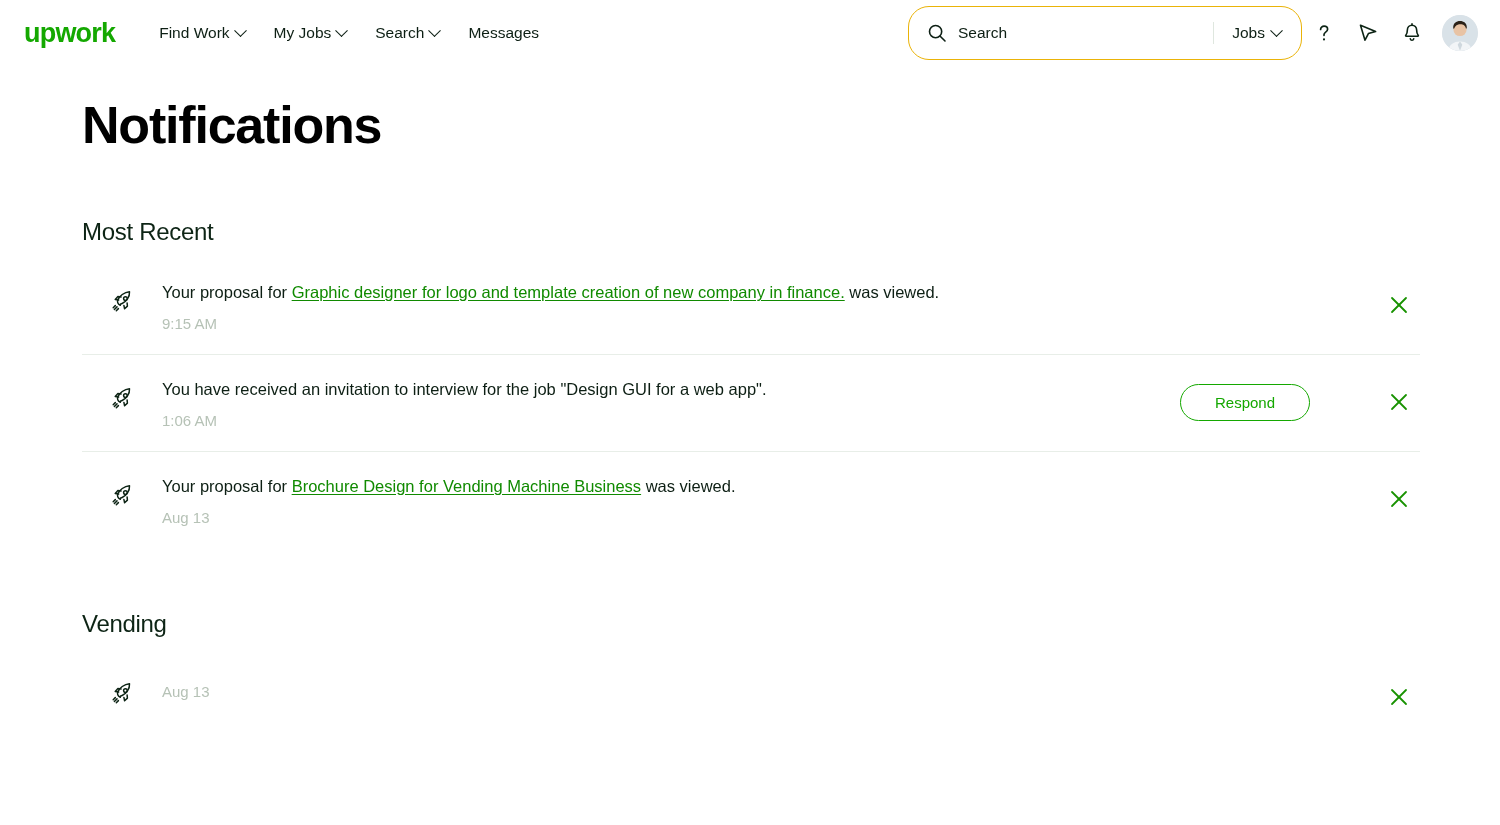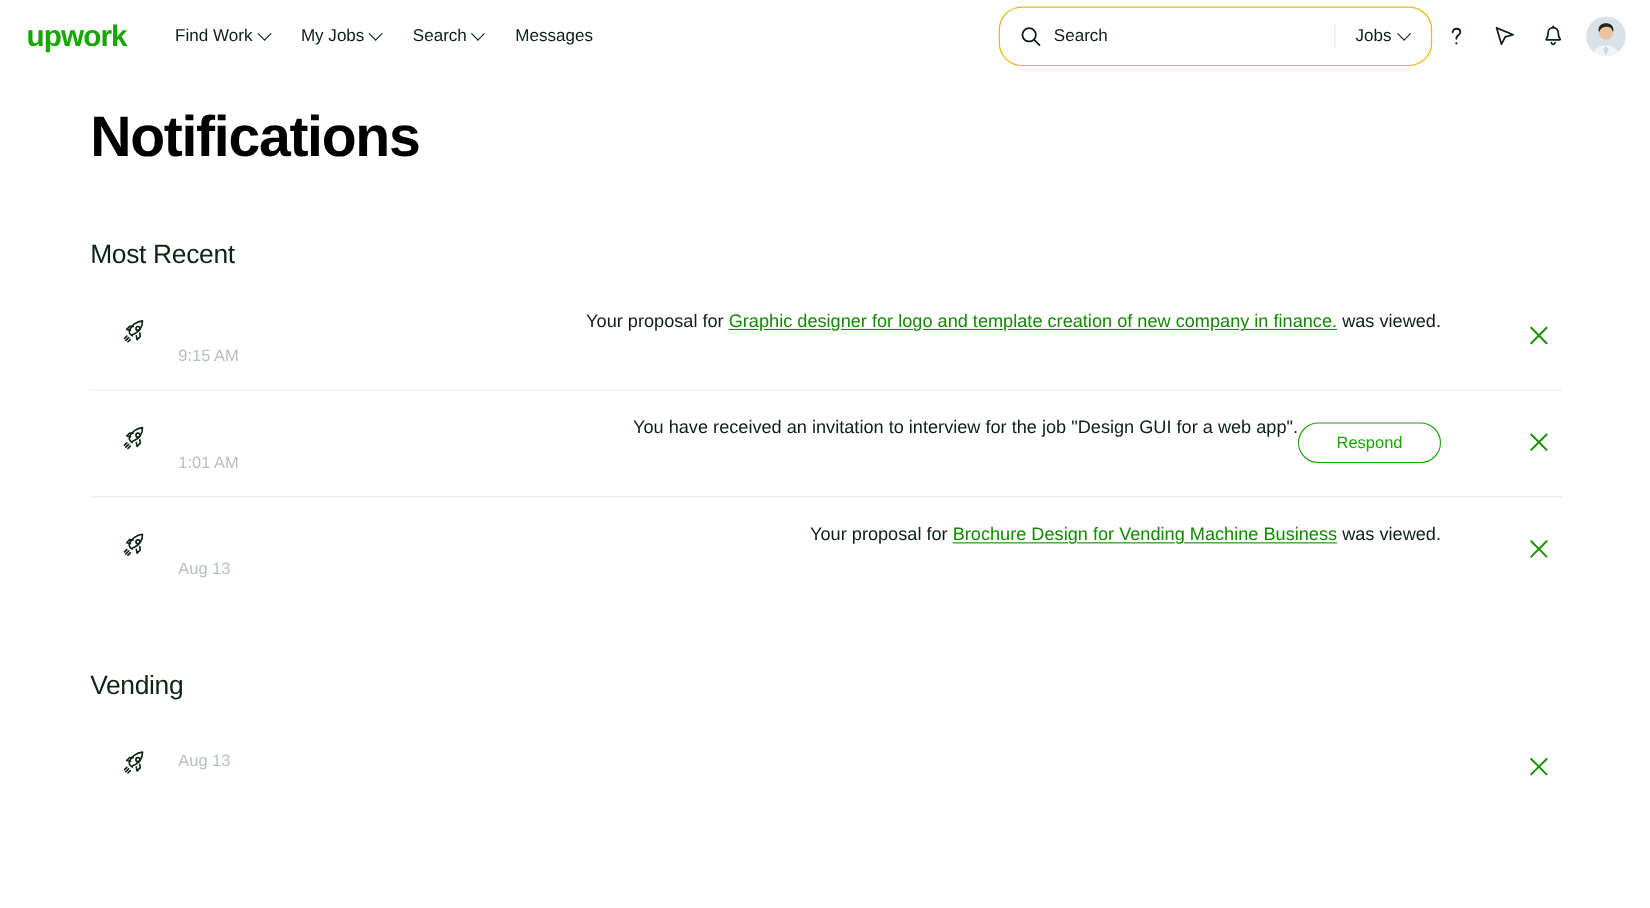--- a/index.html
+++ b/index.html
@@ -157,21 +157,20 @@
   }
   .notif-body {
     margin-left: 58px;
     flex: 1;
     padding-top: 1px;
   }
   .notif-text {
     font-size: 16.5px;
     color: #0d1f14;
     line-height: 1.45;
-    text-align: right;
   }
   .notif-link {
     color: #108a00;
     text-decoration: underline;
     text-underline-offset: 2px;
     cursor: pointer;
   }
   .notif-time {
     margin-top: 10px;
     font-size: 15px;
@@ -336,21 +335,21 @@
                 <path d="M14.9 18.4 L15.6 21.8 l2.8-2.7 -.3-3.2"></path>
                 <circle cx="16.4" cy="11.6" r="1.8"></circle>
                 <path d="M8.0 19.9 L5.4 22.5"></path>
                 <path d="M6.3 18.6 L4.2 20.7"></path>
                 <path d="M9.4 21.6 L7.3 23.7"></path>
               </g>
             </svg>
           </div>
           <div class="notif-body">
             <div class="notif-text"><span>You have received an invitation to interview for the job "Design GUI for a web app".</span></div>
-            <div class="notif-time">1:01 AM</div>
+            <div class="notif-time">1:06 AM</div>
           </div>
           <div class="notif-actions">
             <button class="respond-btn">Respond</button>
             <div class="dismiss-btn">
               <svg width="24" height="24" viewBox="0 0 24 24">
                 <line x1="5" y1="5" x2="19" y2="19" stroke="#189200" stroke-width="1.8" stroke-linecap="round"></line>
                 <line x1="19" y1="5" x2="5" y2="19" stroke="#189200" stroke-width="1.8" stroke-linecap="round"></line>
               </svg>
             </div>
           </div>

